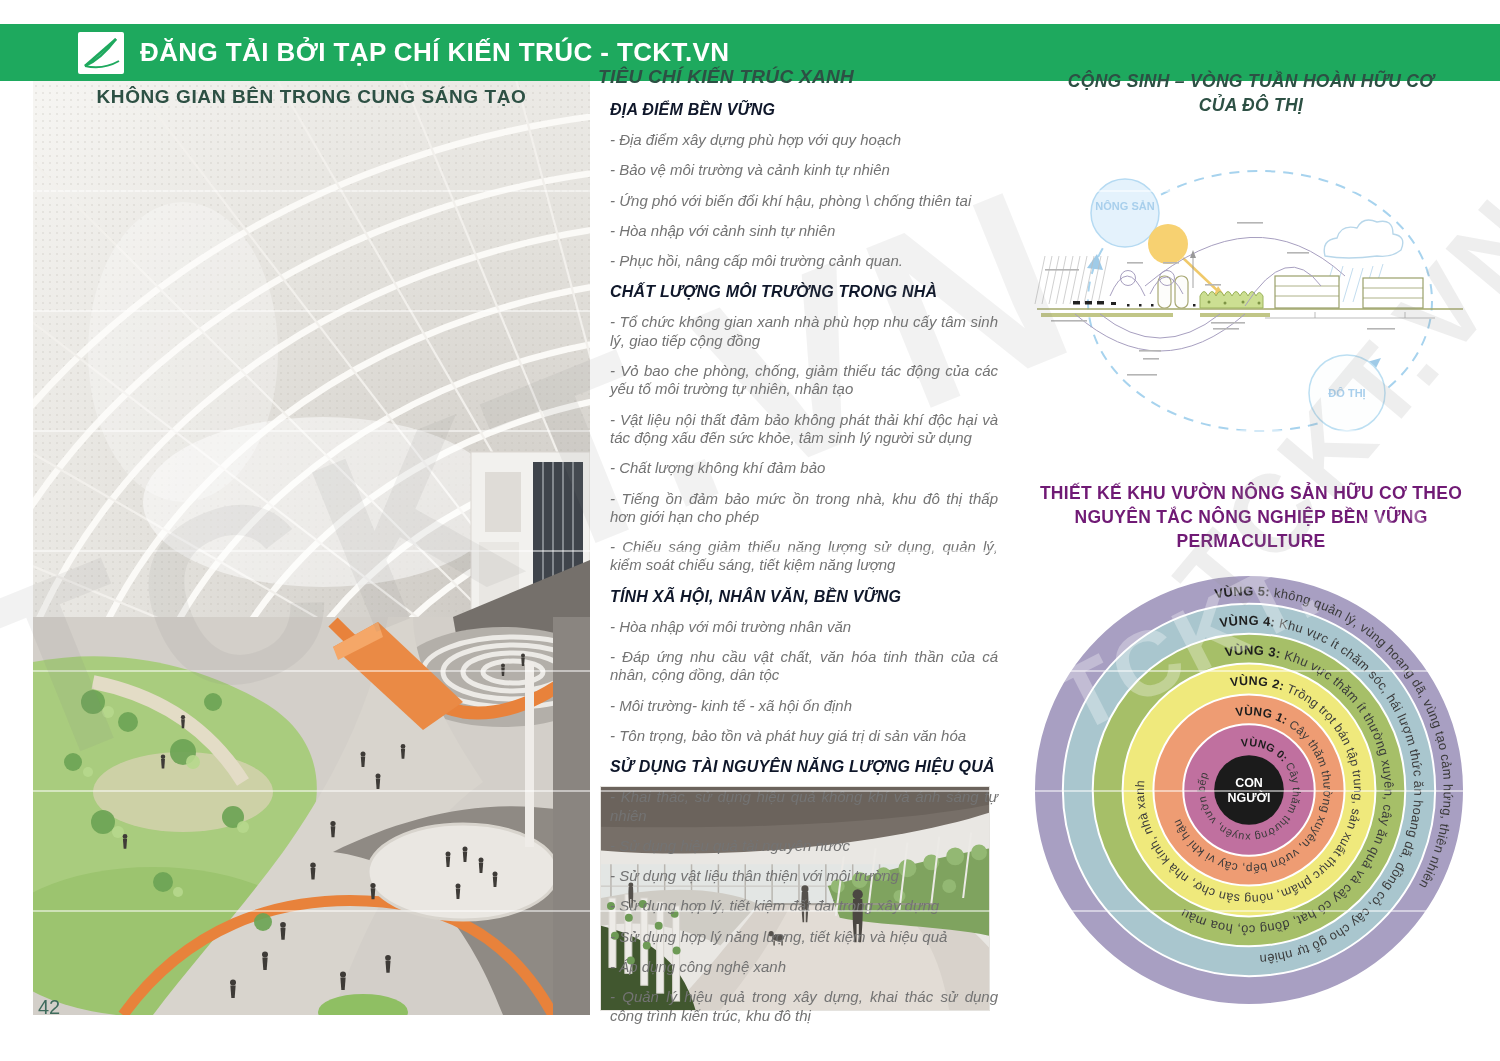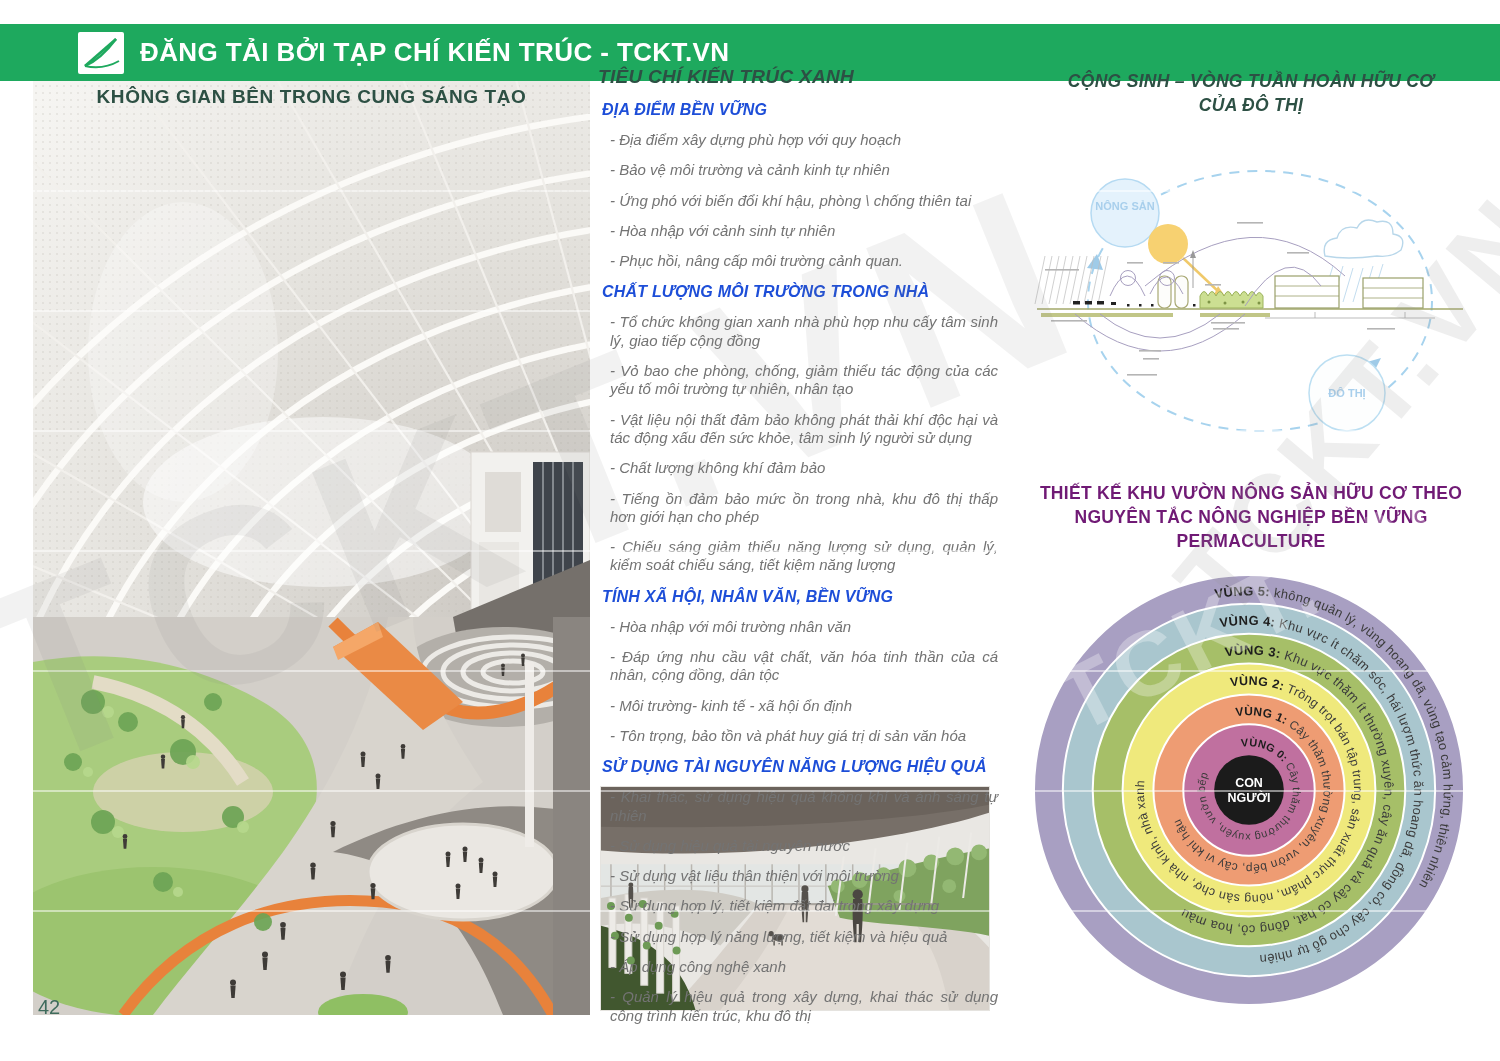--- a/index.html
+++ b/index.html
@@ -13,21 +13,21 @@
   .header .logo{margin-left:78px;width:46px;height:42px;flex:0 0 auto;}
   .header .htitle{margin-left:16px;color:#ffffff;font-weight:bold;font-size:26px;letter-spacing:.4px;white-space:nowrap;}
   
   .left-figure{position:absolute;left:33px;top:62px;width:557px;height:953px;z-index:1;}
   .left-figure svg{display:block;width:100%;height:100%;}
   .left-caption{position:absolute;left:0;top:24px;width:100%;text-align:center;
     color:#2d5044;font-weight:bold;font-size:19px;letter-spacing:.6px;z-index:2;}
   
   .criteria{position:absolute;left:598px;top:66px;width:412px;z-index:4;font-style:italic;}
   .crit-title{color:#2d5044;font-weight:bold;font-size:19px;letter-spacing:.3px;margin:0 0 10px 0;}
-  .crit-heading{color:#1d4ed8;font-weight:bold;font-size:16px;margin:13px 0 3px 4px;letter-spacing:.2px;}
+  .crit-heading{color:#0f172a;font-weight:bold;font-size:16px;margin:13px 0 3px 12px;letter-spacing:.2px;}
   .crit-item{color:#737373;font-size:15px;line-height:1.22;margin:12px;text-align:justify;}
   
   .bottom-figure{position:absolute;left:600px;top:786px;width:390px;height:225px;z-index:1;
     border:1px solid #e5e3df;box-sizing:border-box;}
   .bottom-figure svg{display:block;width:100%;height:100%;}
   
   .sym-title{position:absolute;left:1012px;top:70px;width:478px;text-align:center;z-index:4;
     color:#2d5044;font-weight:bold;font-size:17.5px;line-height:1.35;letter-spacing:.3px;font-style:italic;}
   .symbiosis{position:absolute;left:1015px;top:136px;width:470px;height:322px;z-index:1;}
   .symbiosis svg{display:block;width:100%;height:100%;}

